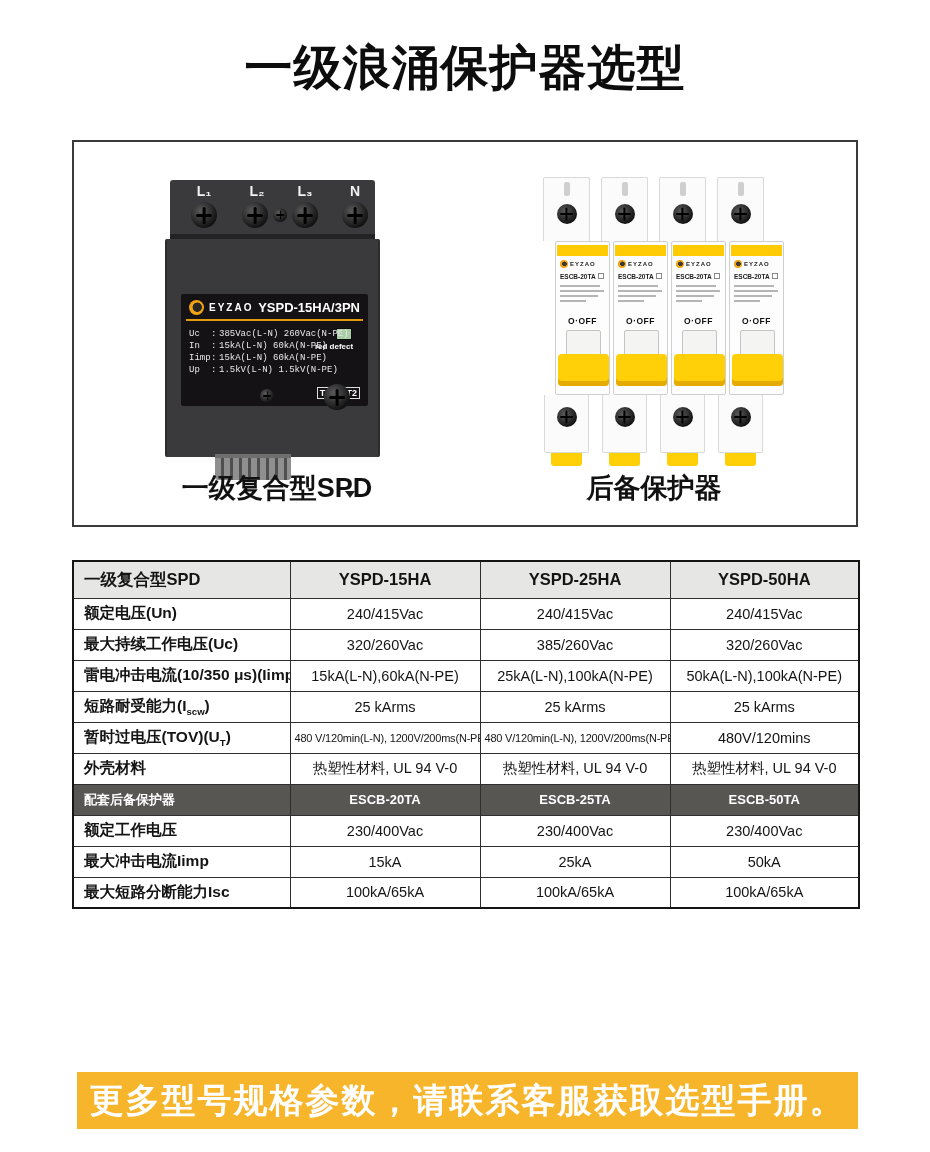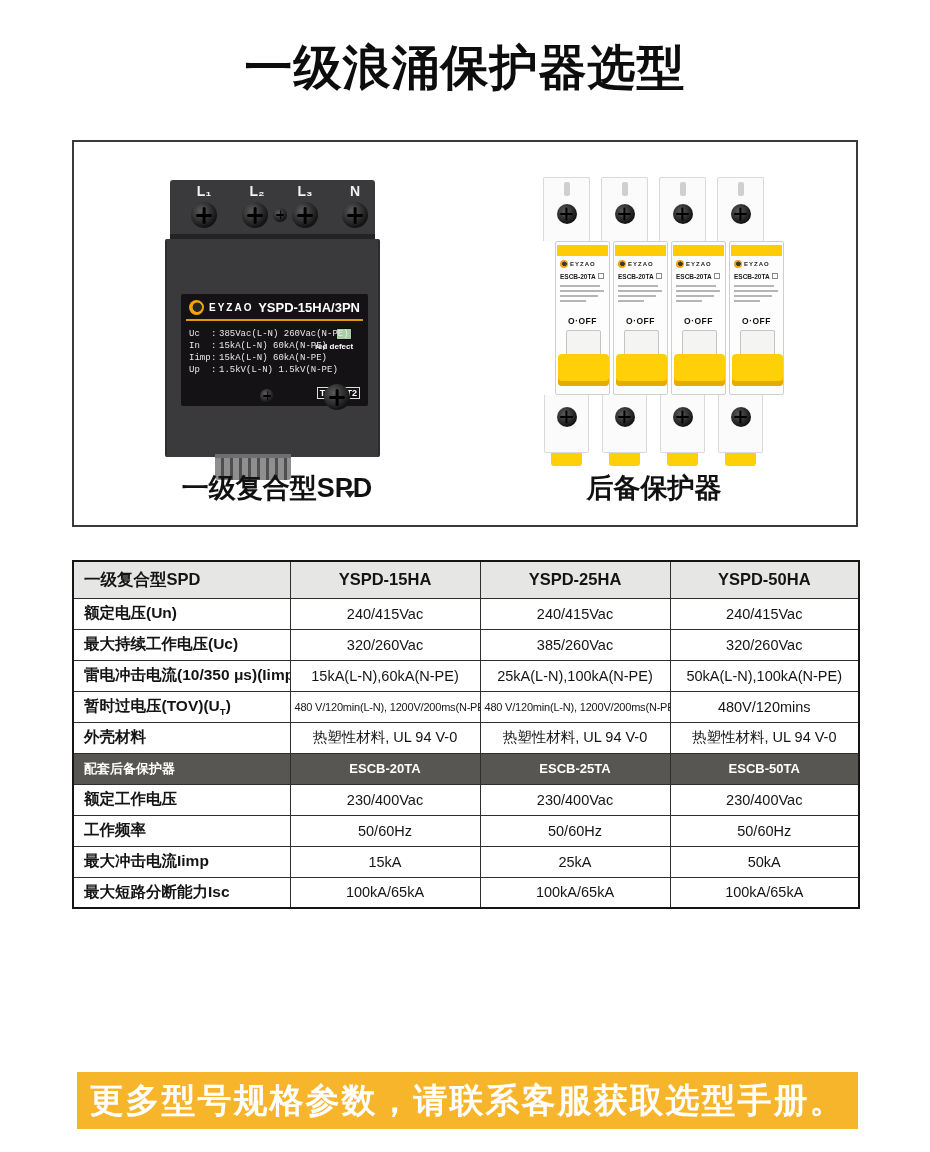--- a/index.html
+++ b/index.html
@@ -327,20 +327,26 @@
     <td>385/260Vac</td>
     <td>320/260Vac</td>
   </tr>
   <tr>
     <td class="lbl"><span>雷电冲击电流(10/350 μs)(Iimp)</span></td>
     <td>15kA(L-N),60kA(N-PE)</td>
     <td>25kA(L-N),100kA(N-PE)</td>
     <td>50kA(L-N),100kA(N-PE)</td>
   </tr>
   <tr>
+    <td class="lbl"><span>短路耐受能力(I</span><sub>scw</sub><span>)</span></td>
+    <td>25 kArms</td>
+    <td>25 kArms</td>
+    <td>25 kArms</td>
+  </tr>
+  <tr>
     <td class="lbl"><span>暂时过电压(TOV)(U</span><sub>T</sub><span>)</span></td>
     <td class="small">480 V/120min(L-N), 1200V/200ms(N-PE)</td>
     <td class="small">480 V/120min(L-N), 1200V/200ms(N-PE)</td>
     <td>480V/120mins</td>
   </tr>
   <tr>
     <td class="lbl"><span>外壳材料</span></td>
     <td>热塑性材料, UL 94 V-0</td>
     <td>热塑性材料, UL 94 V-0</td>
     <td>热塑性材料, UL 94 V-0</td>
@@ -351,26 +357,20 @@
     <td>ESCB-25TA</td>
     <td>ESCB-50TA</td>
   </tr>
   <tr>
     <td class="lbl"><span>额定工作电压</span></td>
     <td>230/400Vac</td>
     <td>230/400Vac</td>
     <td>230/400Vac</td>
   </tr>
   <tr>
-    <td class="lbl"><span>工作频率</span></td>
-    <td>50/60Hz</td>
-    <td>50/60Hz</td>
-    <td>50/60Hz</td>
-  </tr>
-  <tr>
     <td class="lbl"><span>最大冲击电流Iimp</span></td>
     <td>15kA</td>
     <td>25kA</td>
     <td>50kA</td>
   </tr>
   <tr>
     <td class="lbl"><span>最大短路分断能力Isc</span></td>
     <td>100kA/65kA</td>
     <td>100kA/65kA</td>
     <td>100kA/65kA</td>

